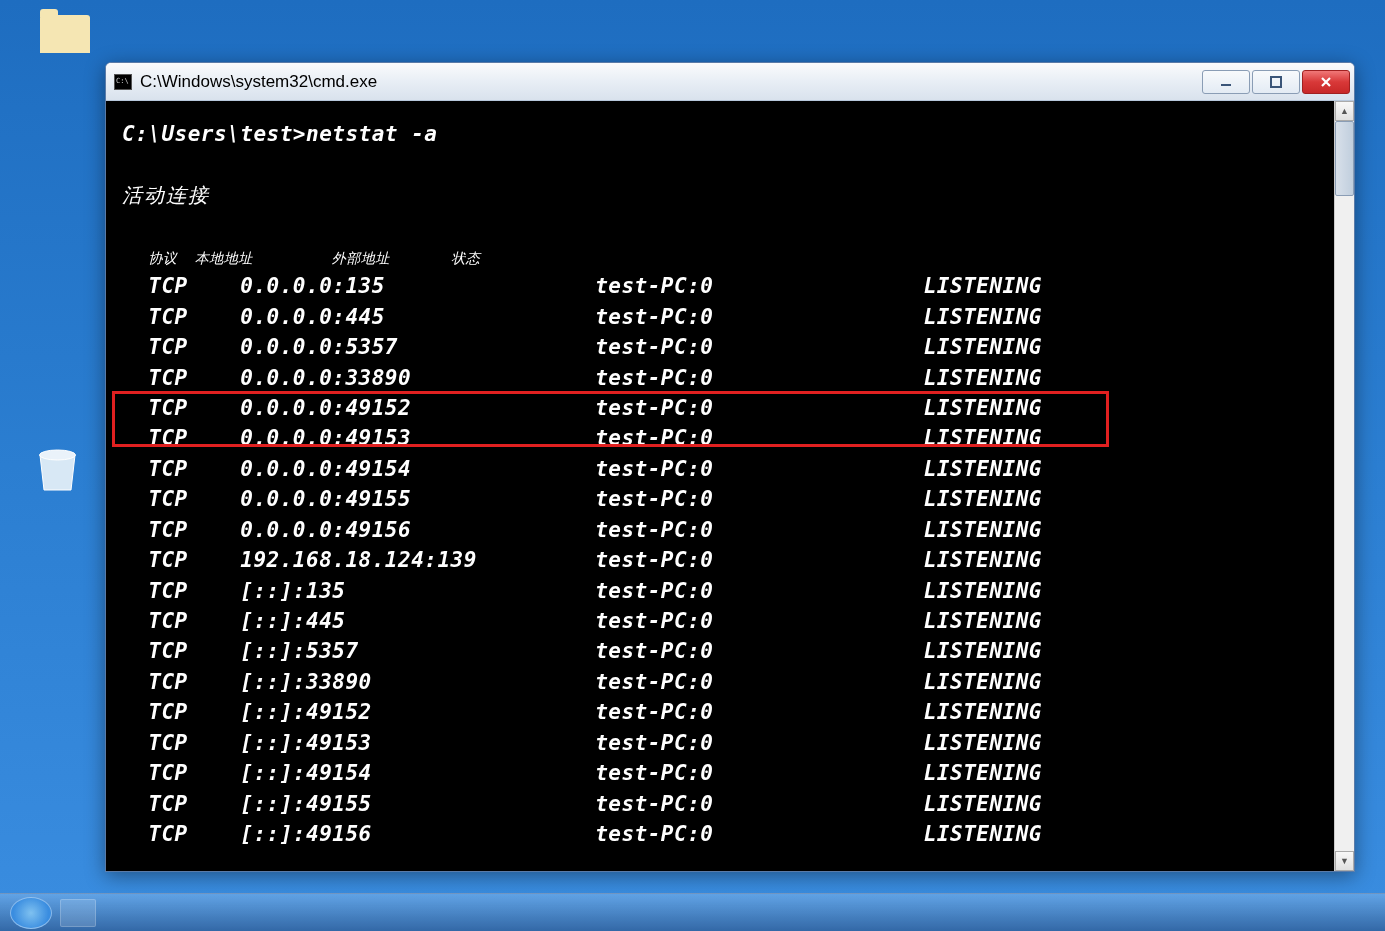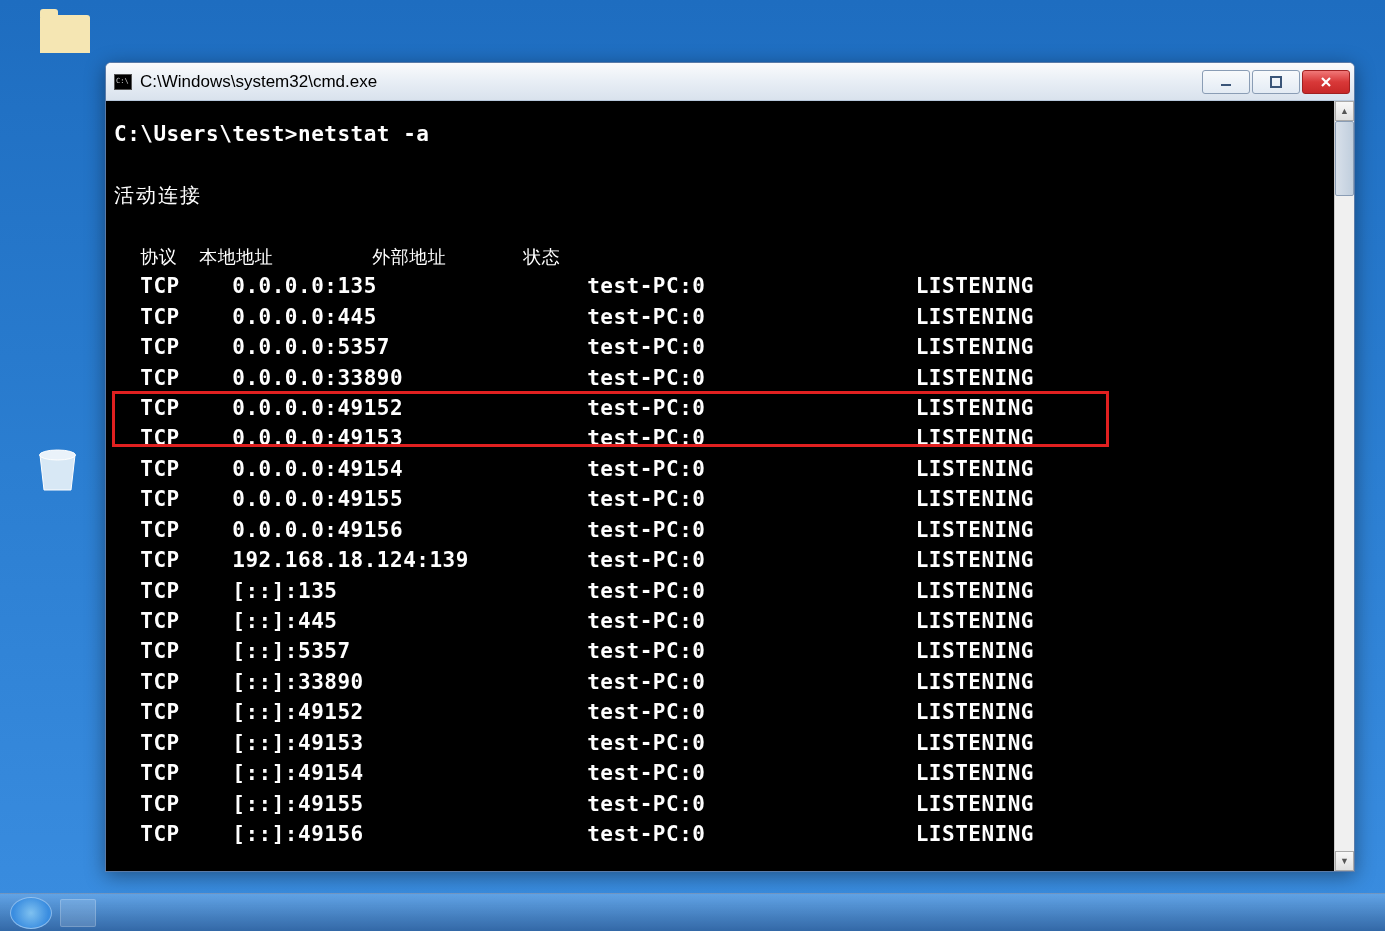--- a/index.html
+++ b/index.html
@@ -123,29 +123,30 @@
     }
     .win-btn svg { width: 14px; height: 14px; }
     .terminal-area {
       background: #000;
       height: calc(100% - 38px);
       position: relative;
       display: flex;
     }
     .terminal-content {
       flex: 1;
-      padding: 18px 8px 10px 8px;
+      padding: 18px 8px 10px 16px;
       font-family: "NSimSun", "SimSun", "Consolas", monospace;
       font-size: 21px;
       color: #fff;
       line-height: 1.45;
       white-space: pre;
       overflow: hidden;
       font-weight: bold;
       letter-spacing: 0.5px;
+      font-style: italic;
     }
     .scrollbar-area {
       width: 20px;
       background: #f0f0f0;
       border-left: 1px solid #ccc;
       position: relative;
     }
     .scroll-up, .scroll-down {
       width: 100%;
       height: 20px;
@@ -169,21 +170,21 @@
     .scroll-down { position: absolute; bottom: 0; }
     .active-conn-label {
       font-family: "Microsoft YaHei","SimSun",sans-serif;
       font-weight: normal;
       font-size: 20px;
       letter-spacing: 2px;
     }
     .col-headers {
       font-family: "Microsoft YaHei","SimSun",sans-serif;
       font-weight: normal;
-      font-size: 18px;
+      font-size: 14px;
     }
     .highlight-box {
       position: absolute;
       border: 3px solid #e02020;
       left: 6px;
       top: 290px;
       width: 997px;
       height: 56px;
       pointer-events: none;
     }

